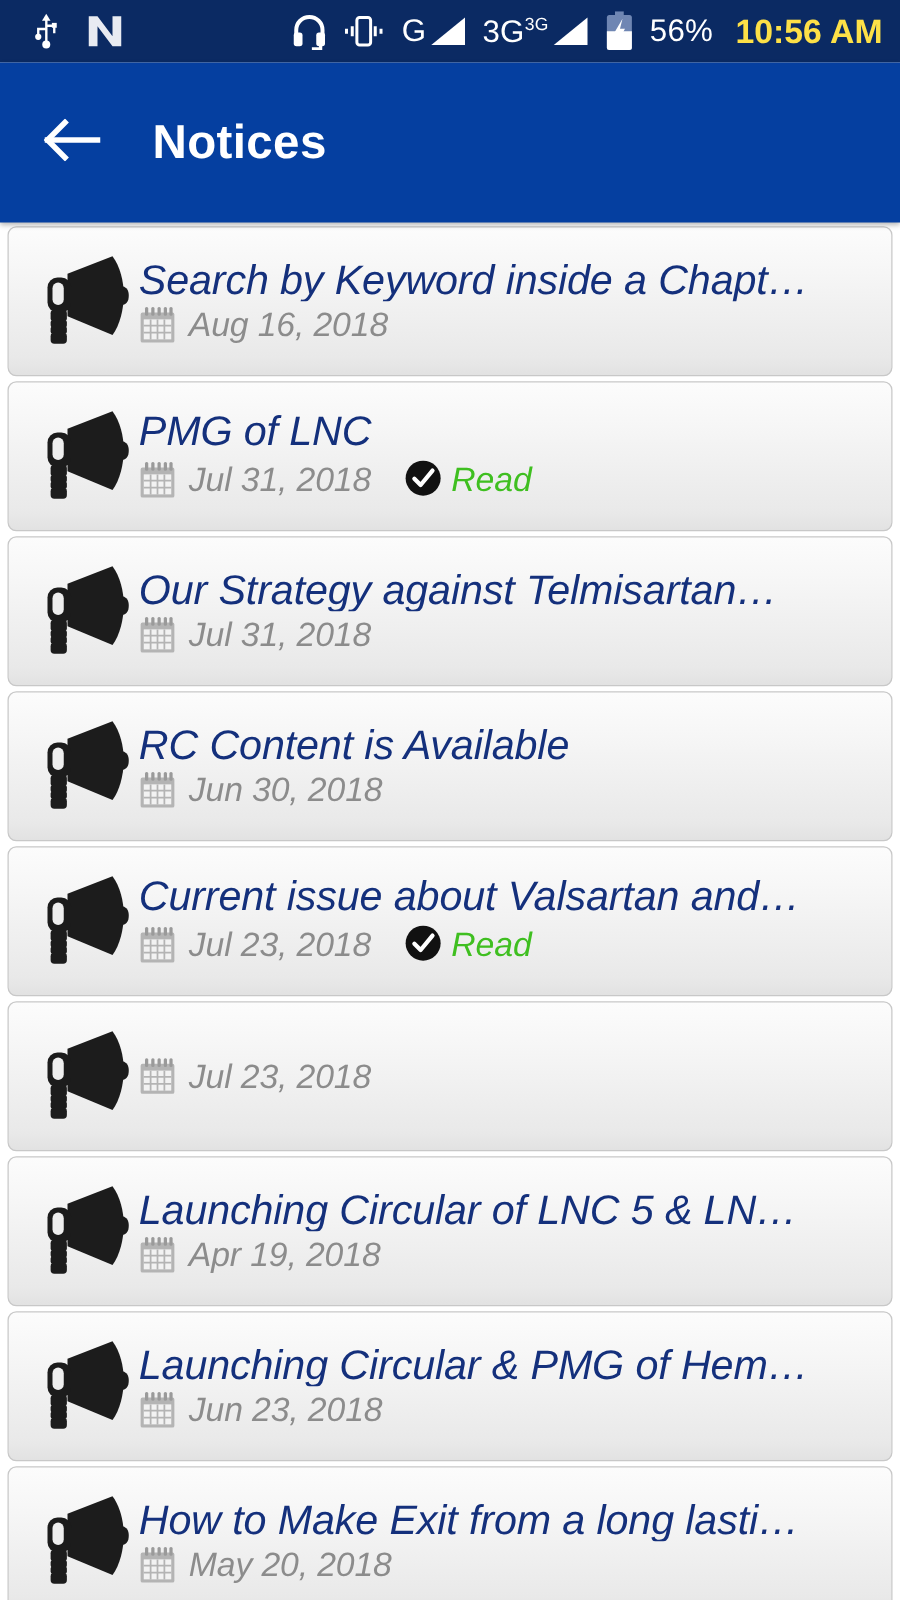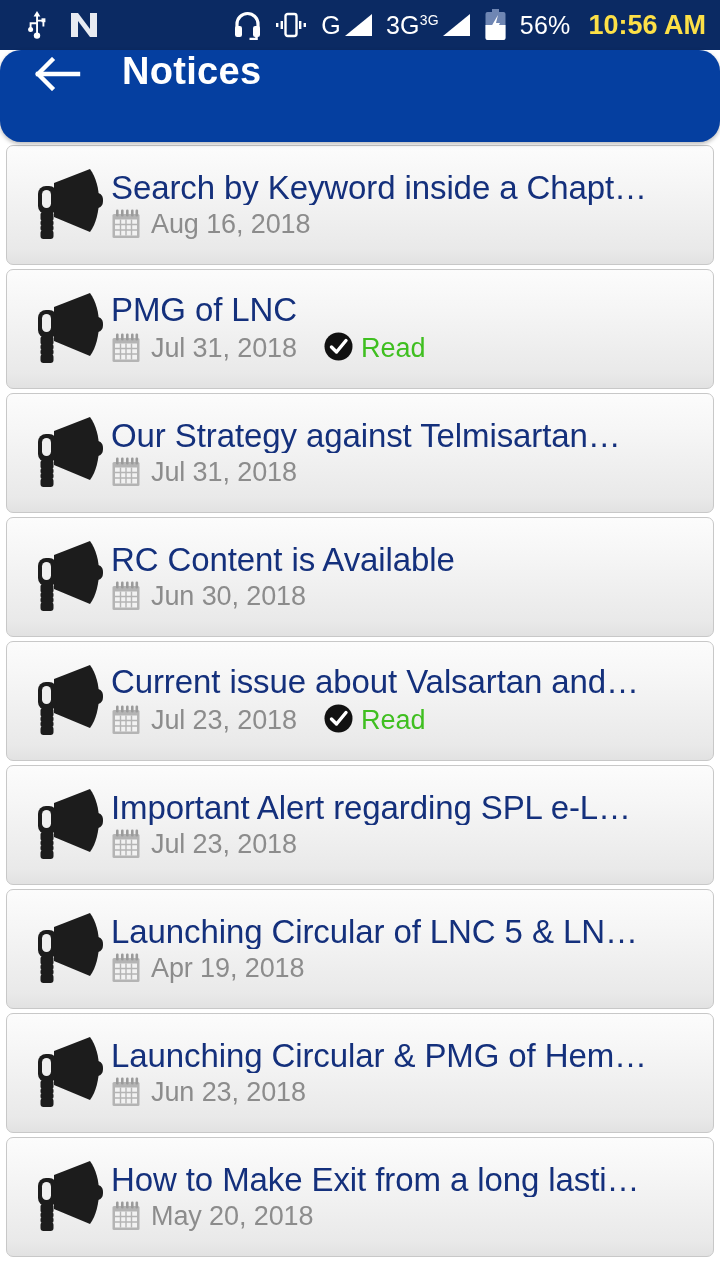--- a/index.html
+++ b/index.html
@@ -53,29 +53,28 @@
     position: relative;
   }
   .net-sup {
     font-size: 14px;
     vertical-align: super;
     line-height: 1;
   }
 
   
   .app-bar {
-    height: 92px;
+    height: 128px;
     background: #053fa0;
     display: flex;
-    align-items: flex-start;
+    align-items: center;
     padding-left: 32px;
     box-shadow: 0 2px 4px rgba(0,0,0,0.28);
     position: relative;
     z-index: 5;
-    border-radius: 21px;
   }
   .back-btn {
     width: 52px;
     height: 52px;
     display: flex;
     align-items: center;
     justify-content: center;
     cursor: pointer;
     flex: 0 0 auto;
   }
@@ -114,20 +113,21 @@
     justify-content: center;
   }
   .card-body {
     flex: 1 1 auto;
     min-width: 0;
     display: flex;
     flex-direction: column;
     justify-content: flex-end;
     gap: 4px;
     padding-left: 4px;
+    font-style: italic;
   }
   .card-title {
     color: #14307c;
     font-size: 33px;
     font-weight: 400;
     line-height: 1.08;
     white-space: nowrap;
     overflow: hidden;
     text-overflow: ellipsis;
     letter-spacing: -0.1px;
@@ -495,21 +495,20 @@
           <rect x="14" y="19" width="19" height="28" rx="8"></rect>
           <rect x="16.5" y="45" width="13" height="9" rx="2.5"></rect>
           <rect x="16.5" y="53" width="13" height="6" rx="2"></rect>
           <rect x="16.5" y="58" width="13" height="6" rx="2"></rect>
           <rect x="16.5" y="63" width="13" height="9" rx="3"></rect>
           <rect x="18" y="23" width="9" height="18" rx="4.5" fill="#efefef"></rect>
         </g>
       </svg>
     </div>
     <div class="card-body">
-      <div class="card-title" style="color: rgb(20, 48, 124);">Important Alert regarding SPL e-L…</div>
       <div class="card-meta">
         <span class="cal-icon">
           <svg width="30" height="31" viewBox="0 0 30 31">
             <rect x="1.5" y="5" width="27" height="24" rx="1.5" fill="#b4b4b4"></rect>
             <rect x="4" y="10.5" width="22" height="16" fill="#f2f2f2"></rect>
             <g stroke="#b4b4b4" stroke-width="1.4">
               <line x1="9.5" y1="10.5" x2="9.5" y2="26.5"></line>
               <line x1="15" y1="10.5" x2="15" y2="26.5"></line>
               <line x1="20.5" y1="10.5" x2="20.5" y2="26.5"></line>
               <line x1="4" y1="15.5" x2="26" y2="15.5"></line>

